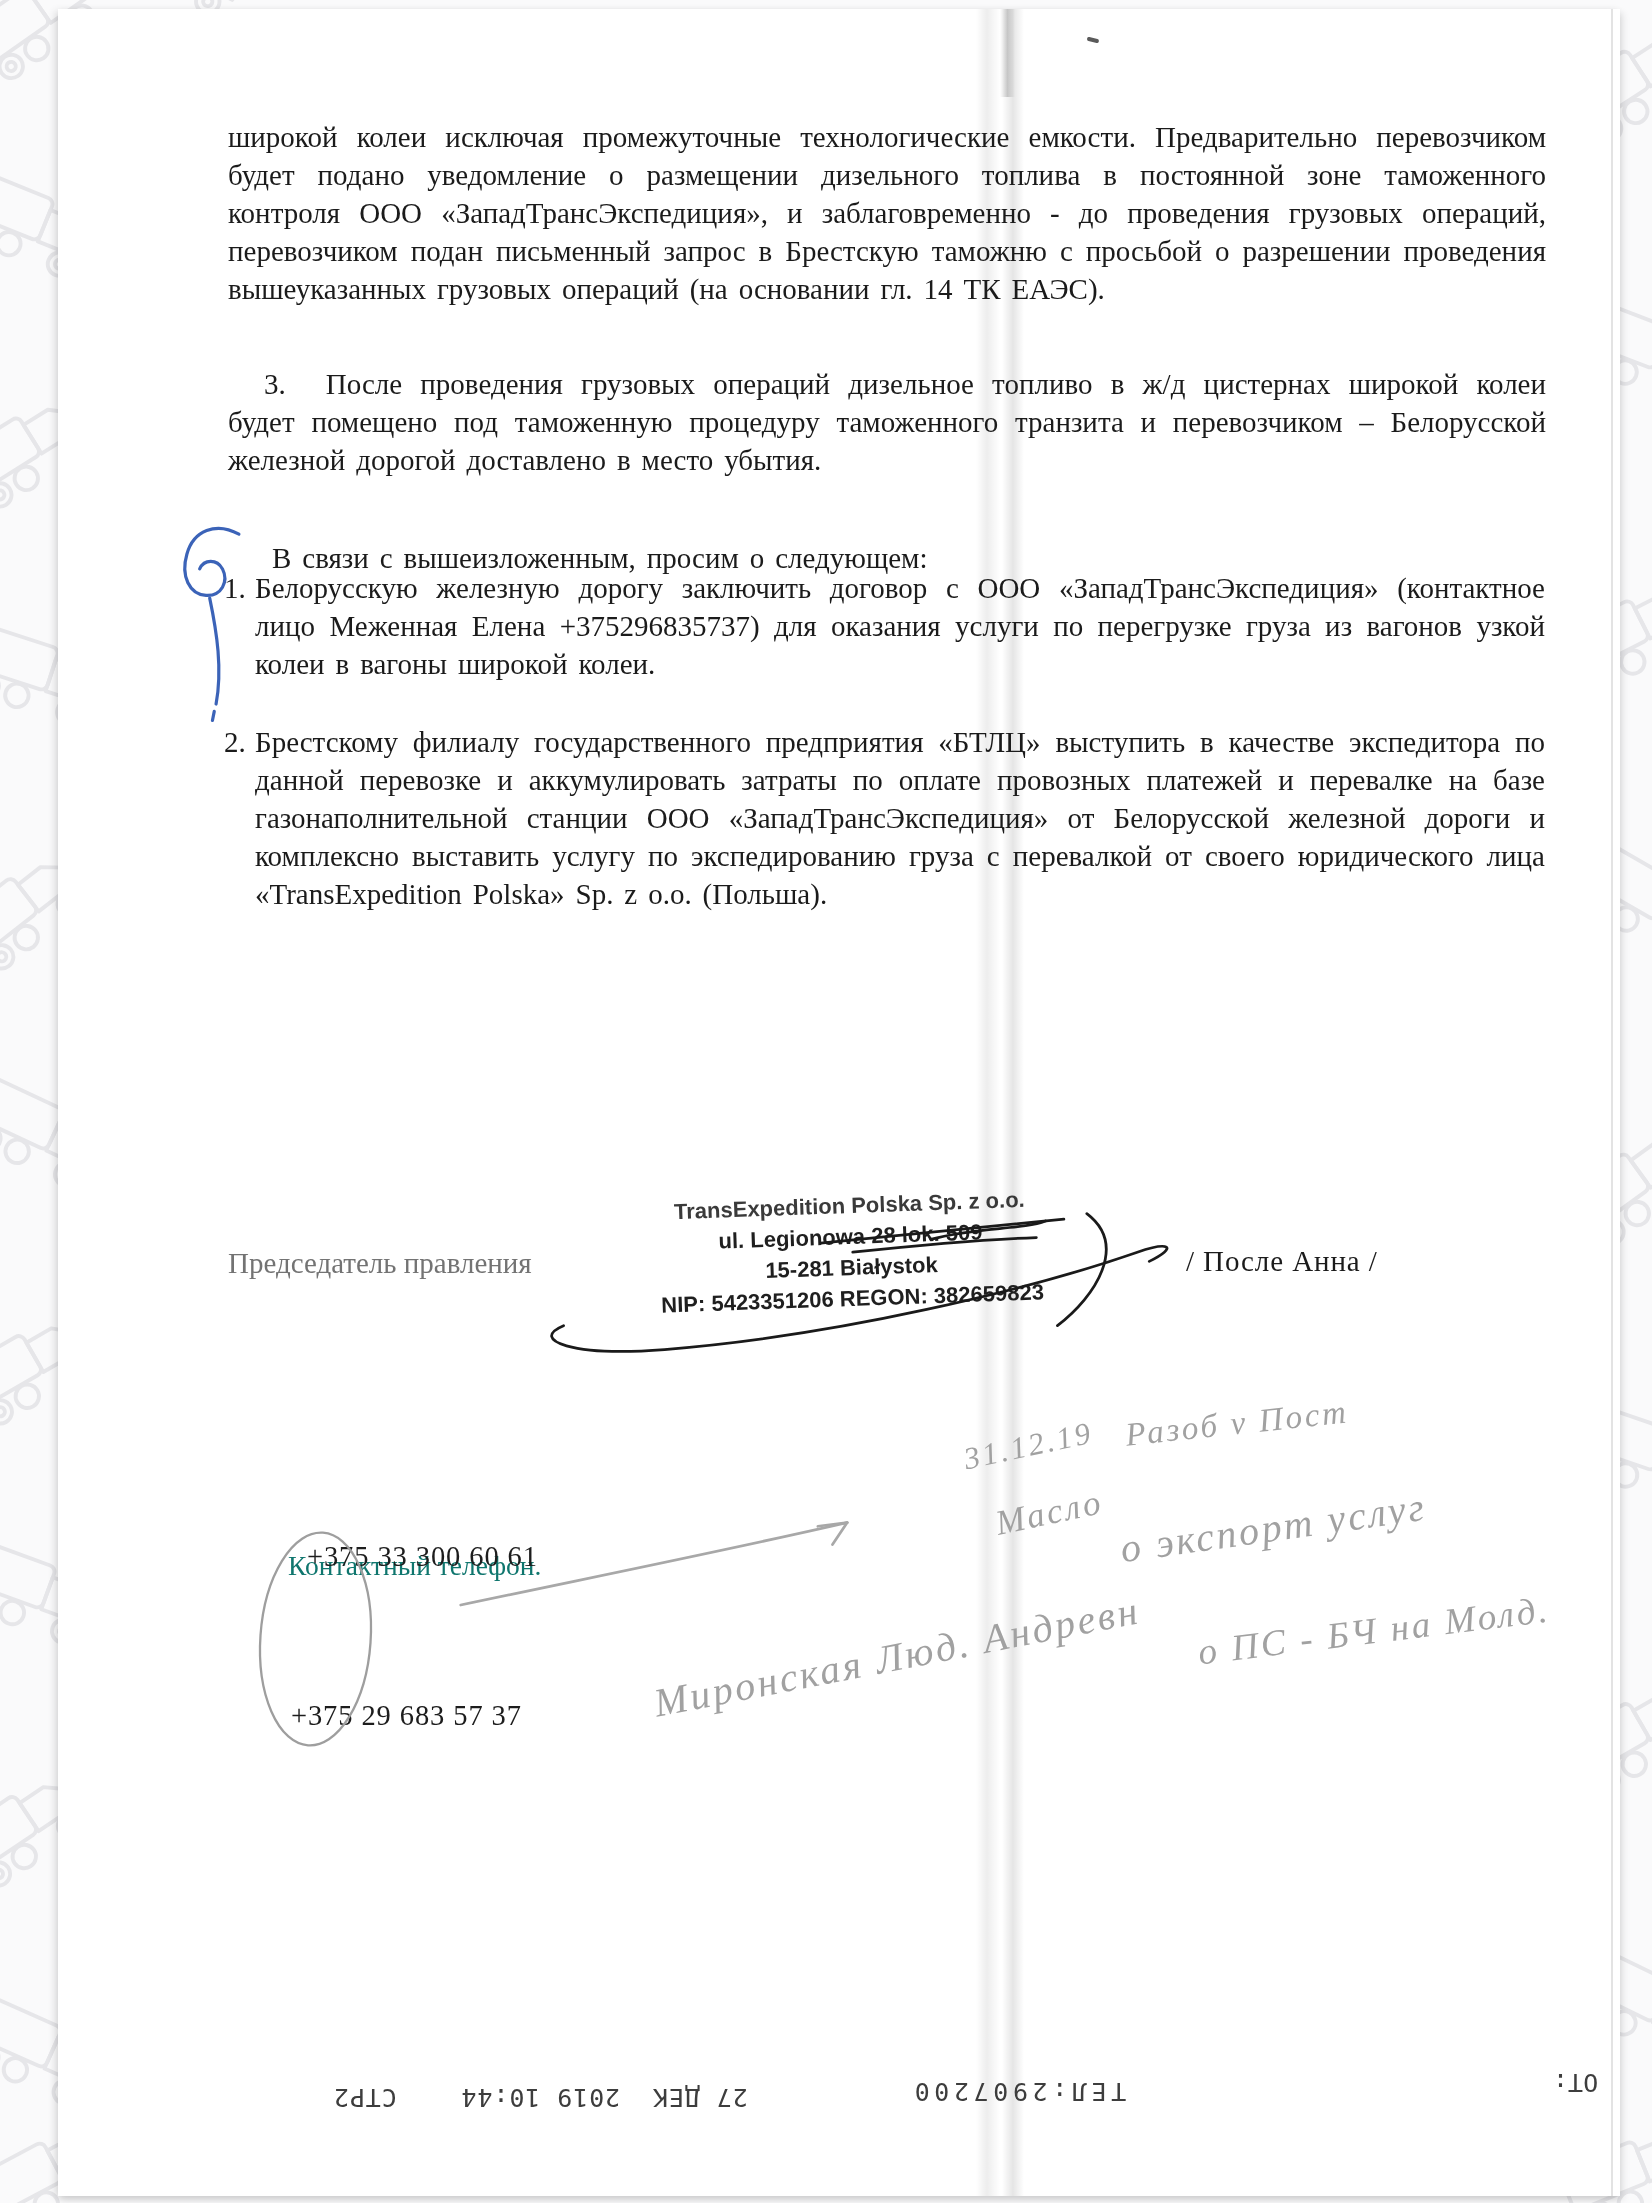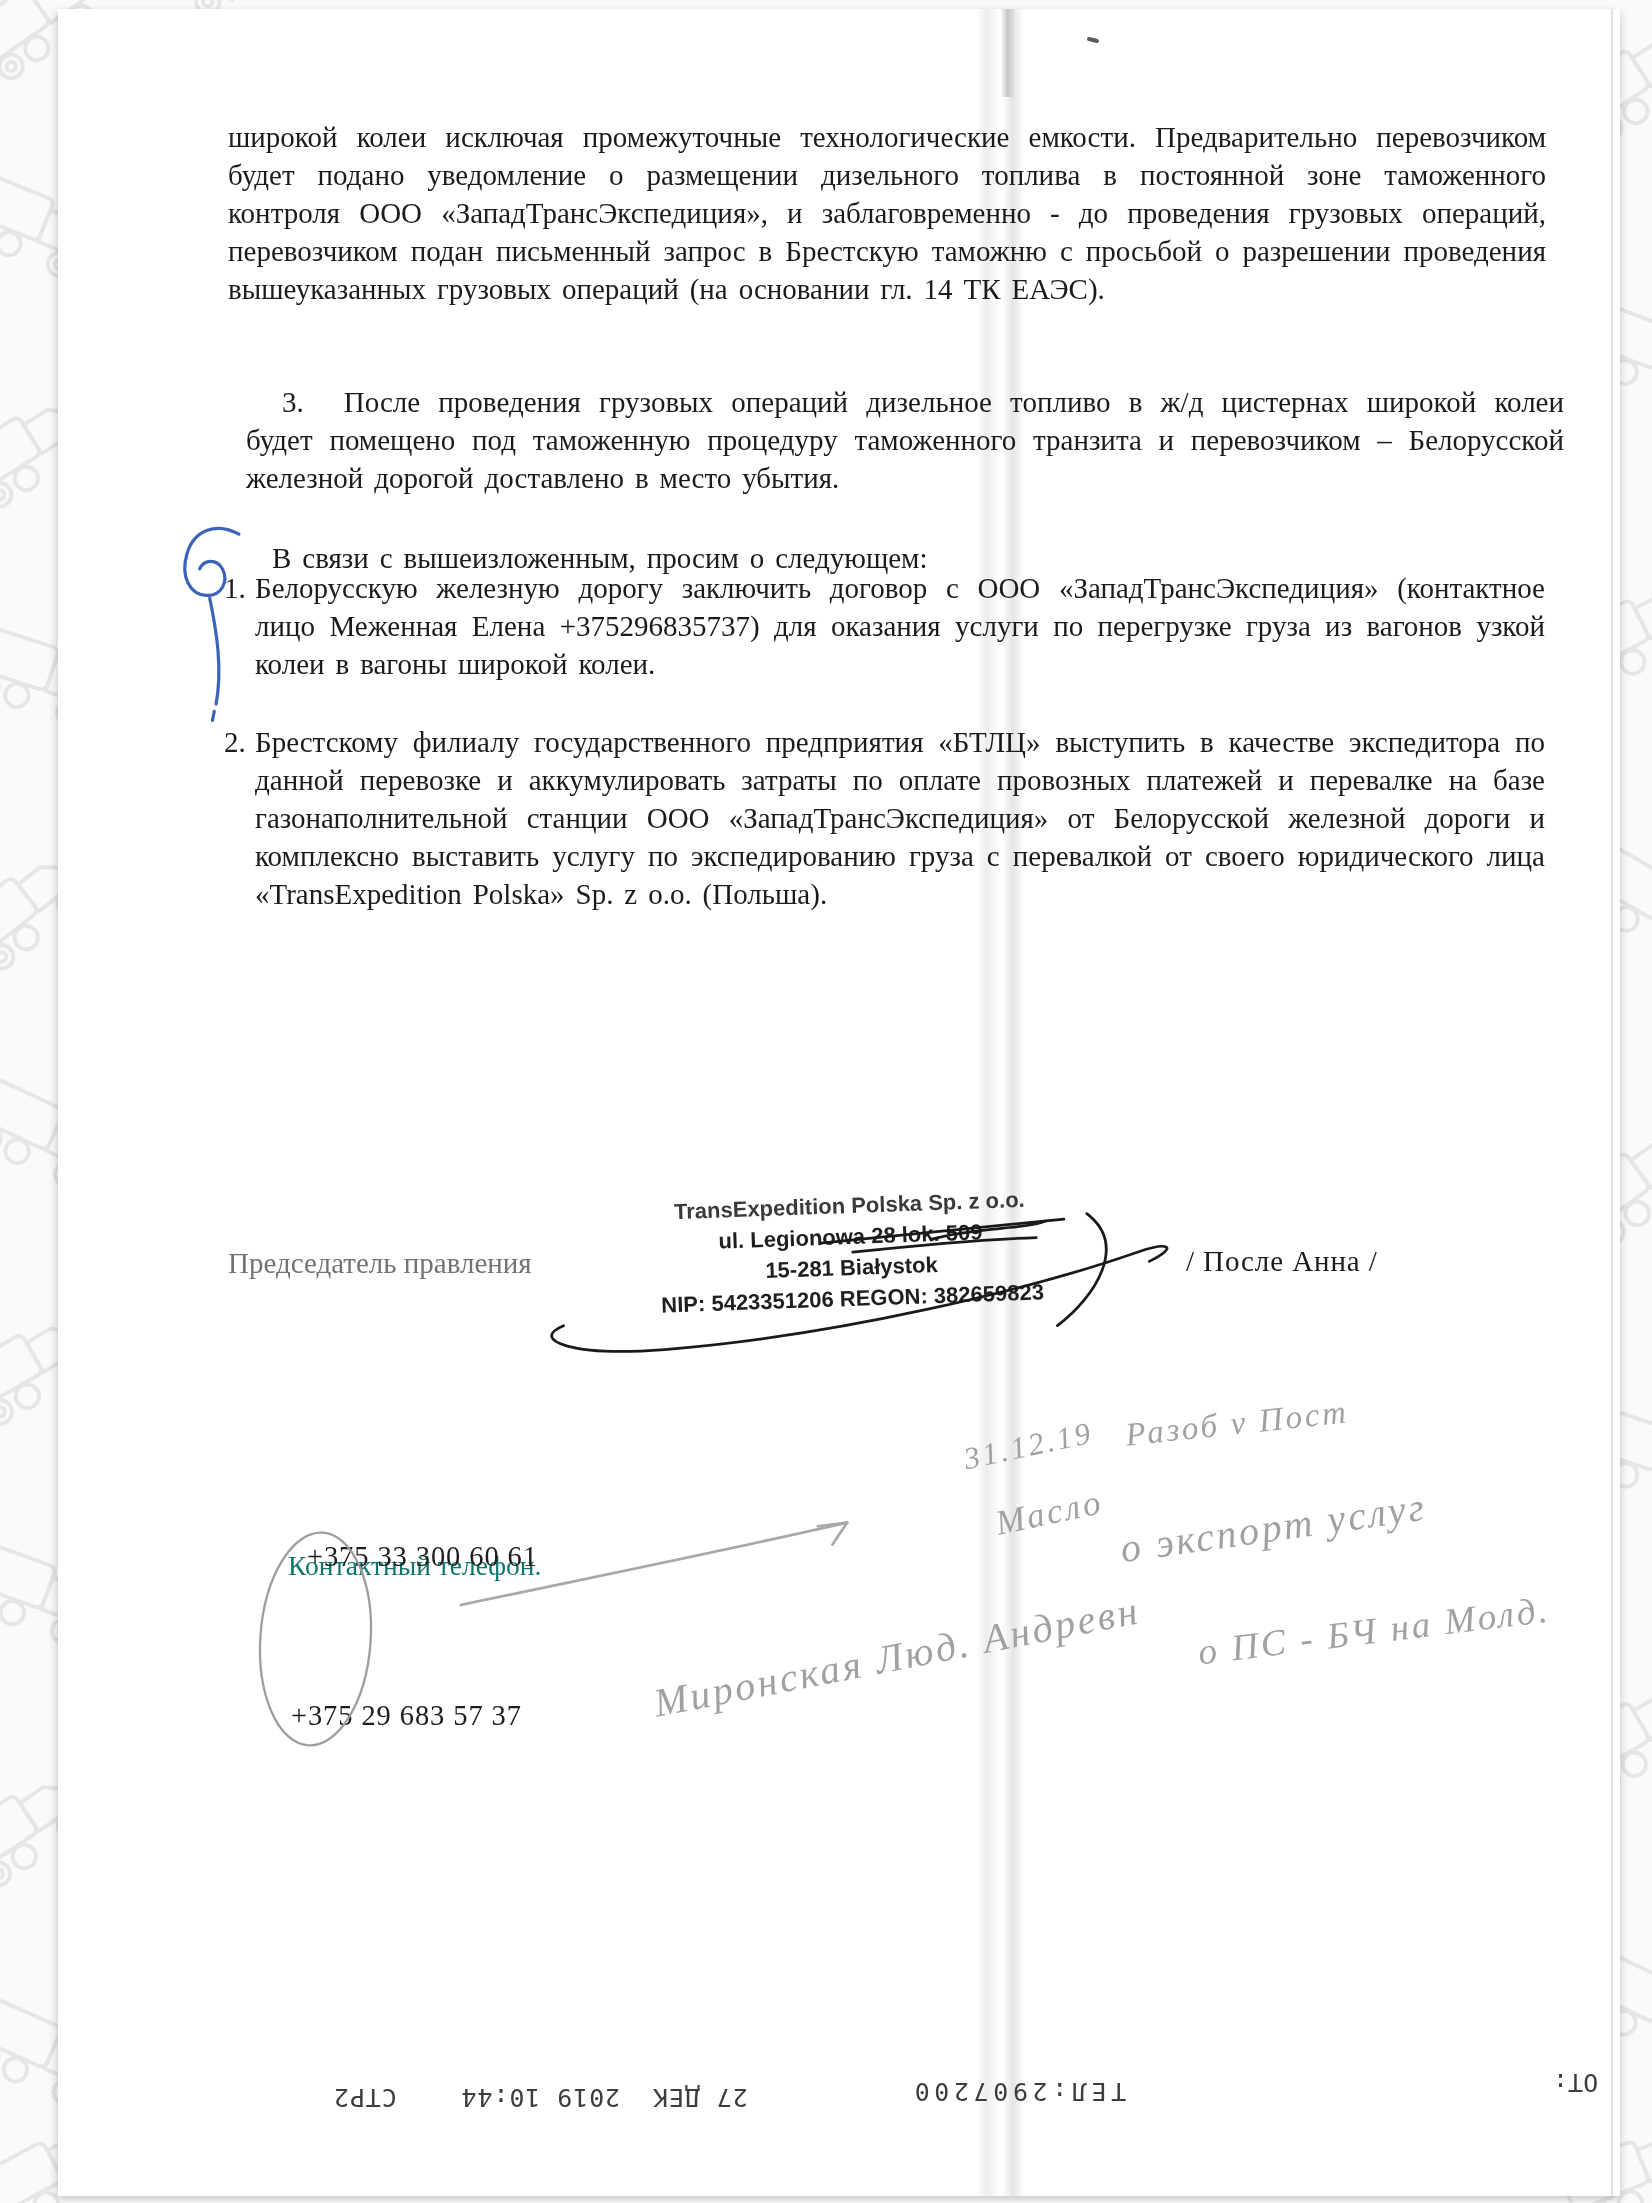--- a/index.html
+++ b/index.html
@@ -156,21 +156,21 @@
   <div class="crease a"></div>
   <div class="crease b"></div>
   <div class="crease-top"></div>
   <div class="right-edge"></div>
 
   <div class="content">
     <div class="top-dash"></div>
 
     <p class="bodytext" style="top:109px;margin:0">широкой колеи исключая промежуточные технологические емкости. Предварительно перевозчиком будет подано уведомление о размещении дизельного топлива в постоянной зоне таможенного контроля ООО «ЗападТрансЭкспедиция», и заблаговременно - до проведения грузовых операций, перевозчиком подан письменный запрос в Брестскую таможню с просьбой о разрешении проведения вышеуказанных грузовых операций (на основании гл. 14 ТК ЕАЭС).</p>
 
-    <p class="bodytext" style="top:356px;margin:18px"><span class="sp39"></span><span>3.</span><span class="sp44"></span><span>После проведения грузовых операций дизельное топливо в ж/д цистернах широкой колеи будет помещено под таможенную процедуру таможенного транзита и перевозчиком – Белорусской железной дорогой доставлено в место убытия.</span></p>
+    <p class="bodytext" style="top:356px;margin:0"><span class="sp39"></span><span>3.</span><span class="sp44"></span><span>После проведения грузовых операций дизельное топливо в ж/д цистернах широкой колеи будет помещено под таможенную процедуру таможенного транзита и перевозчиком – Белорусской железной дорогой доставлено в место убытия.</span></p>
 
     <p class="bodytext intro" style="top:522px;margin:8px">В связи с вышеизложенным, просим о следующем:</p>
 
     <div class="olist" style="top:560px">
       <div class="li">
         <span class="num">1.</span>
         <span>Белорусскую железную дорогу заключить договор с ООО «ЗападТрансЭкспедиция» (контактное лицо Меженная Елена +375296835737) для оказания услуги по перегрузке груза из вагонов узкой колеи в вагоны широкой колеи.</span>
       </div>
       <div class="li">
         <span class="num">2.</span>

